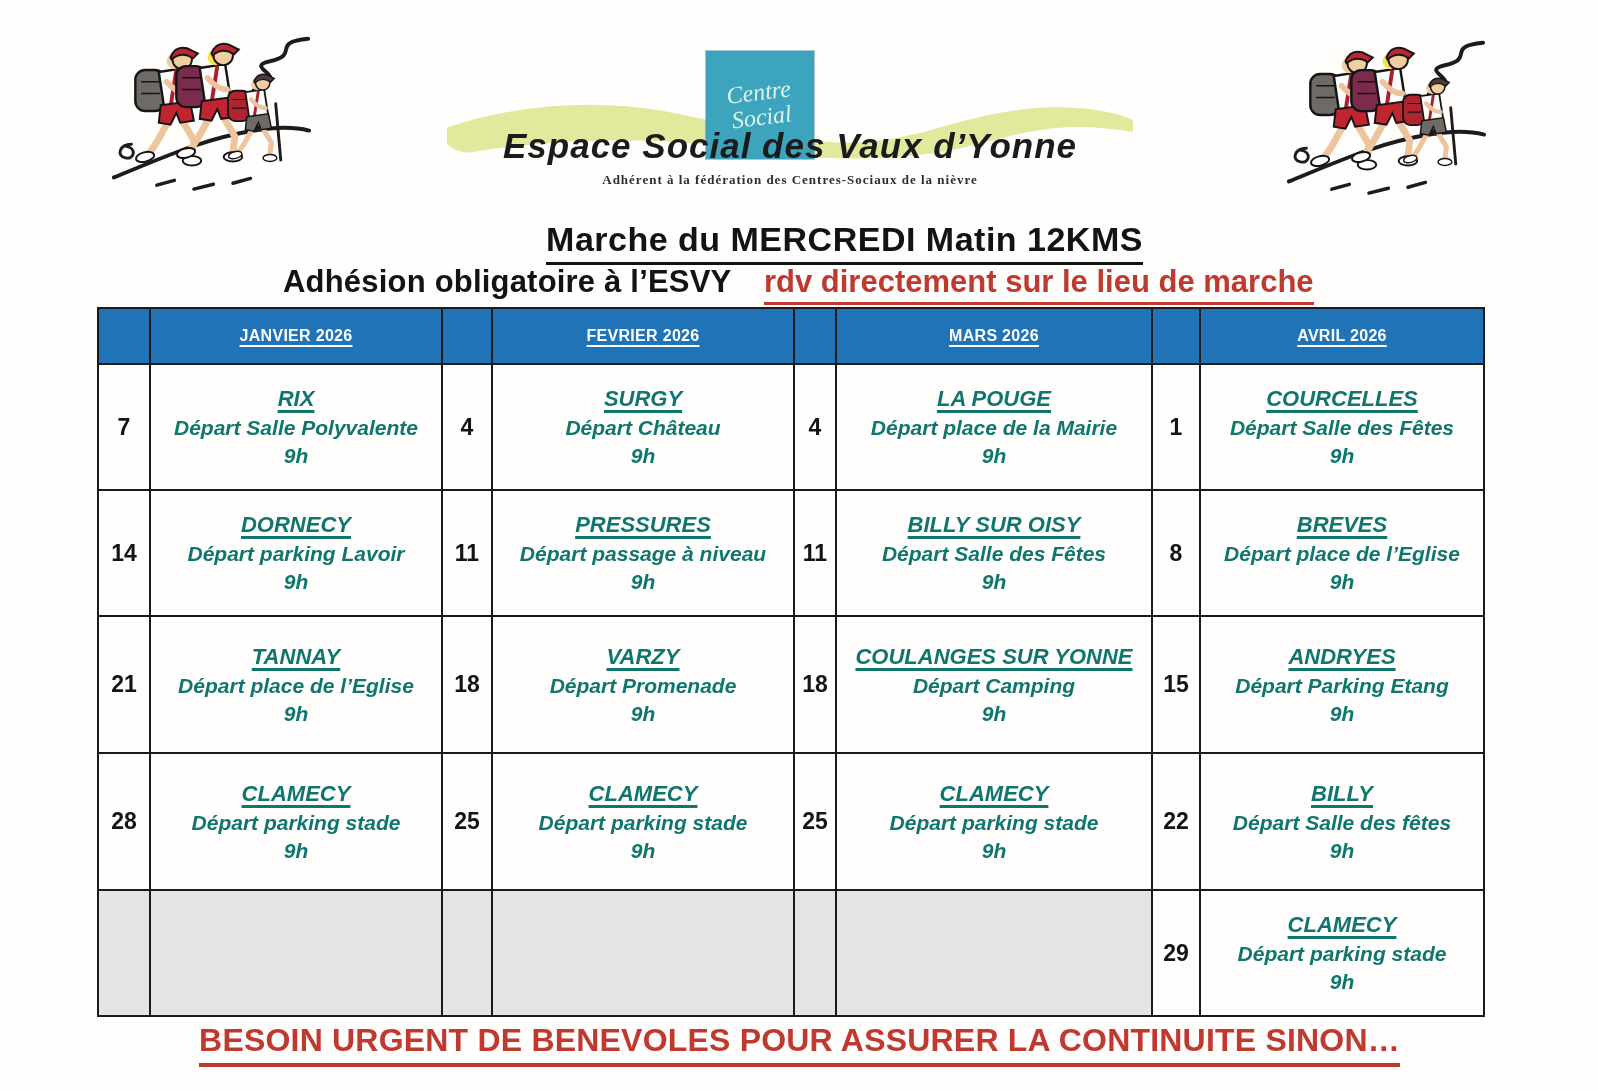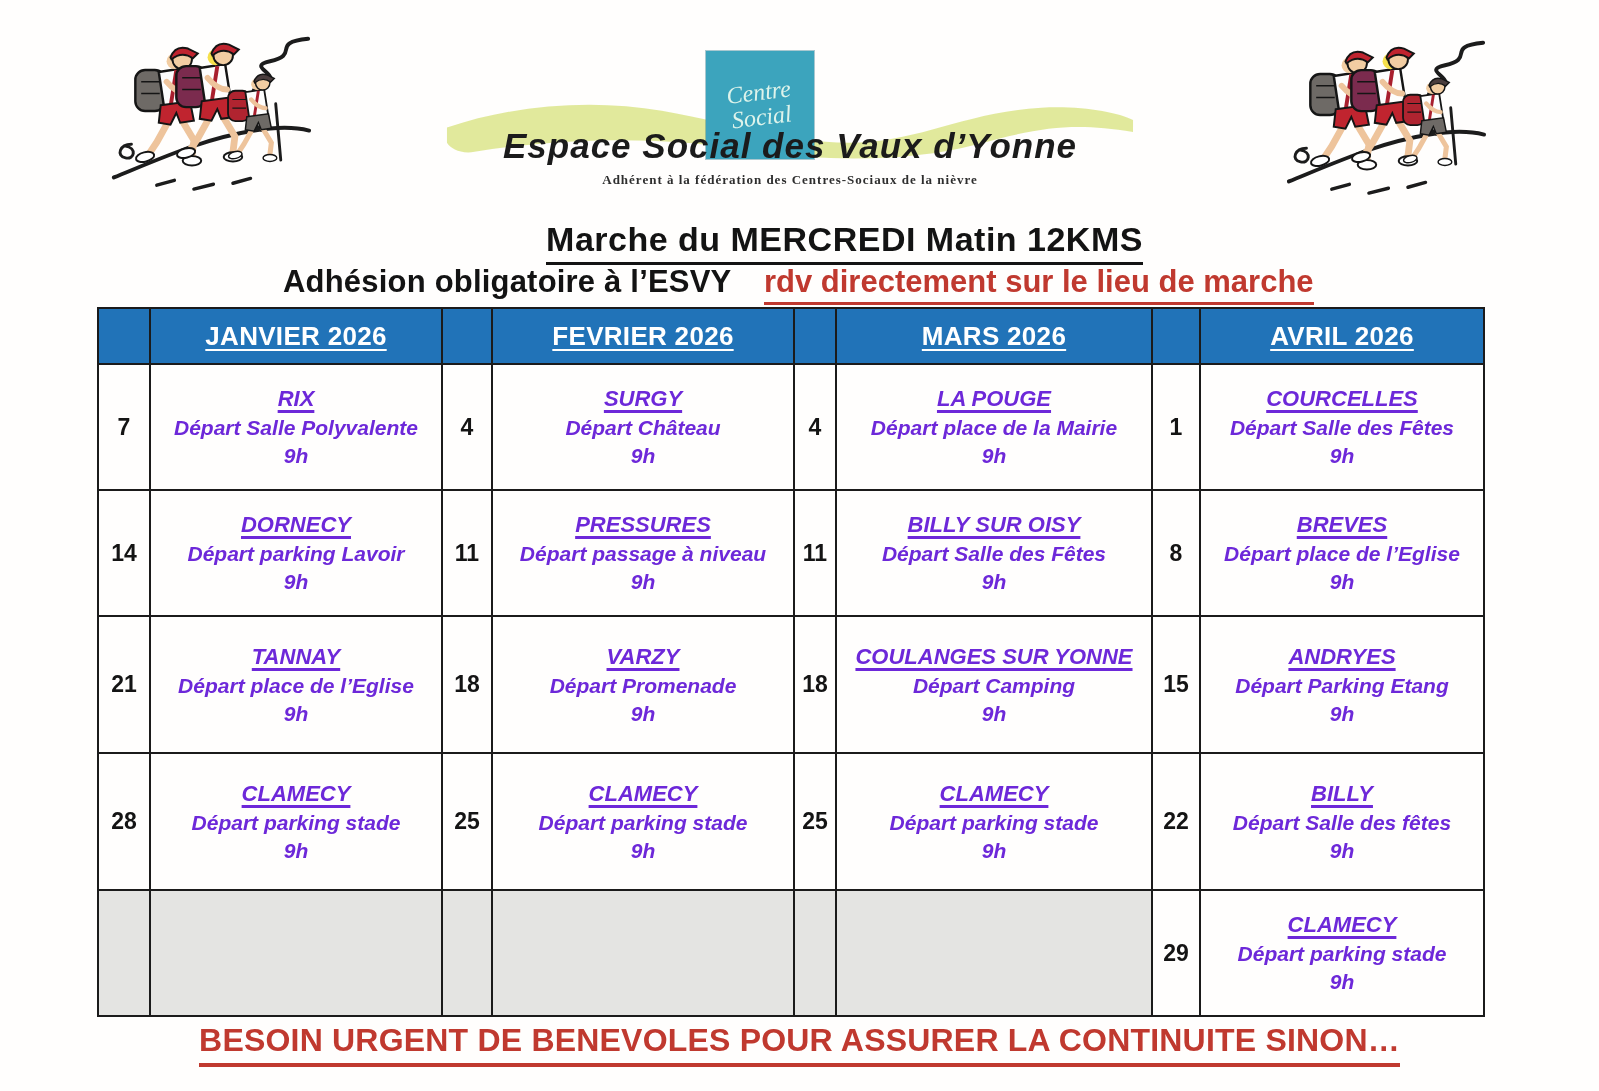--- a/index.html
+++ b/index.html
@@ -67,33 +67,33 @@
   
   .schedule-table{
     position:absolute; left:97px; top:307px; width:1386px;
     border-collapse:collapse; table-layout:fixed;
   }
   .schedule-table th,.schedule-table td{
     border:2px solid #1b1b1b; padding:0 2px; overflow:hidden;
   }
   .schedule-table thead tr{height:56px;}
   .schedule-table th{
-    background:var(--header-blue,#2173b8); color:#fff; font-size:26px;
+    background:var(--header-blue,#2173b8); color:#fff; font-size:16px;
     font-weight:bold; text-align:center; letter-spacing:.3px;
   }
   .schedule-table th .u{
     text-decoration:underline; text-decoration-thickness:2px; text-underline-offset:4px;
   }
   tr.row-a{height:126px;} tr.row-b{height:126px;} tr.row-c{height:137px;}
   tr.row-d{height:137px;} tr.row-e{height:126px;}
   td.day{
     text-align:center; vertical-align:middle;
     font-size:23px; font-weight:bold; color:#141414;
   }
-  td.event{text-align:center; vertical-align:middle; font-style:italic; font-weight:bold; color:#6d28d9;}
+  td.event{text-align:center; vertical-align:middle; font-style:italic; font-weight:bold; color:#0f766e;}
   td.event .place{
     font-size:22px; text-decoration:underline;
     text-decoration-thickness:2.5px; text-underline-offset:4px; margin-bottom:4px;
   }
   td.event .depart{font-size:21px; margin-bottom:4px;}
   td.event .time{font-size:21px;font-style:italic;}
   td.empty{background:var(--empty-gray,#e4e4e2);}
   
   .footer-banner{
     position:absolute; left:0; top:1022px; width:100%; text-align:center;

